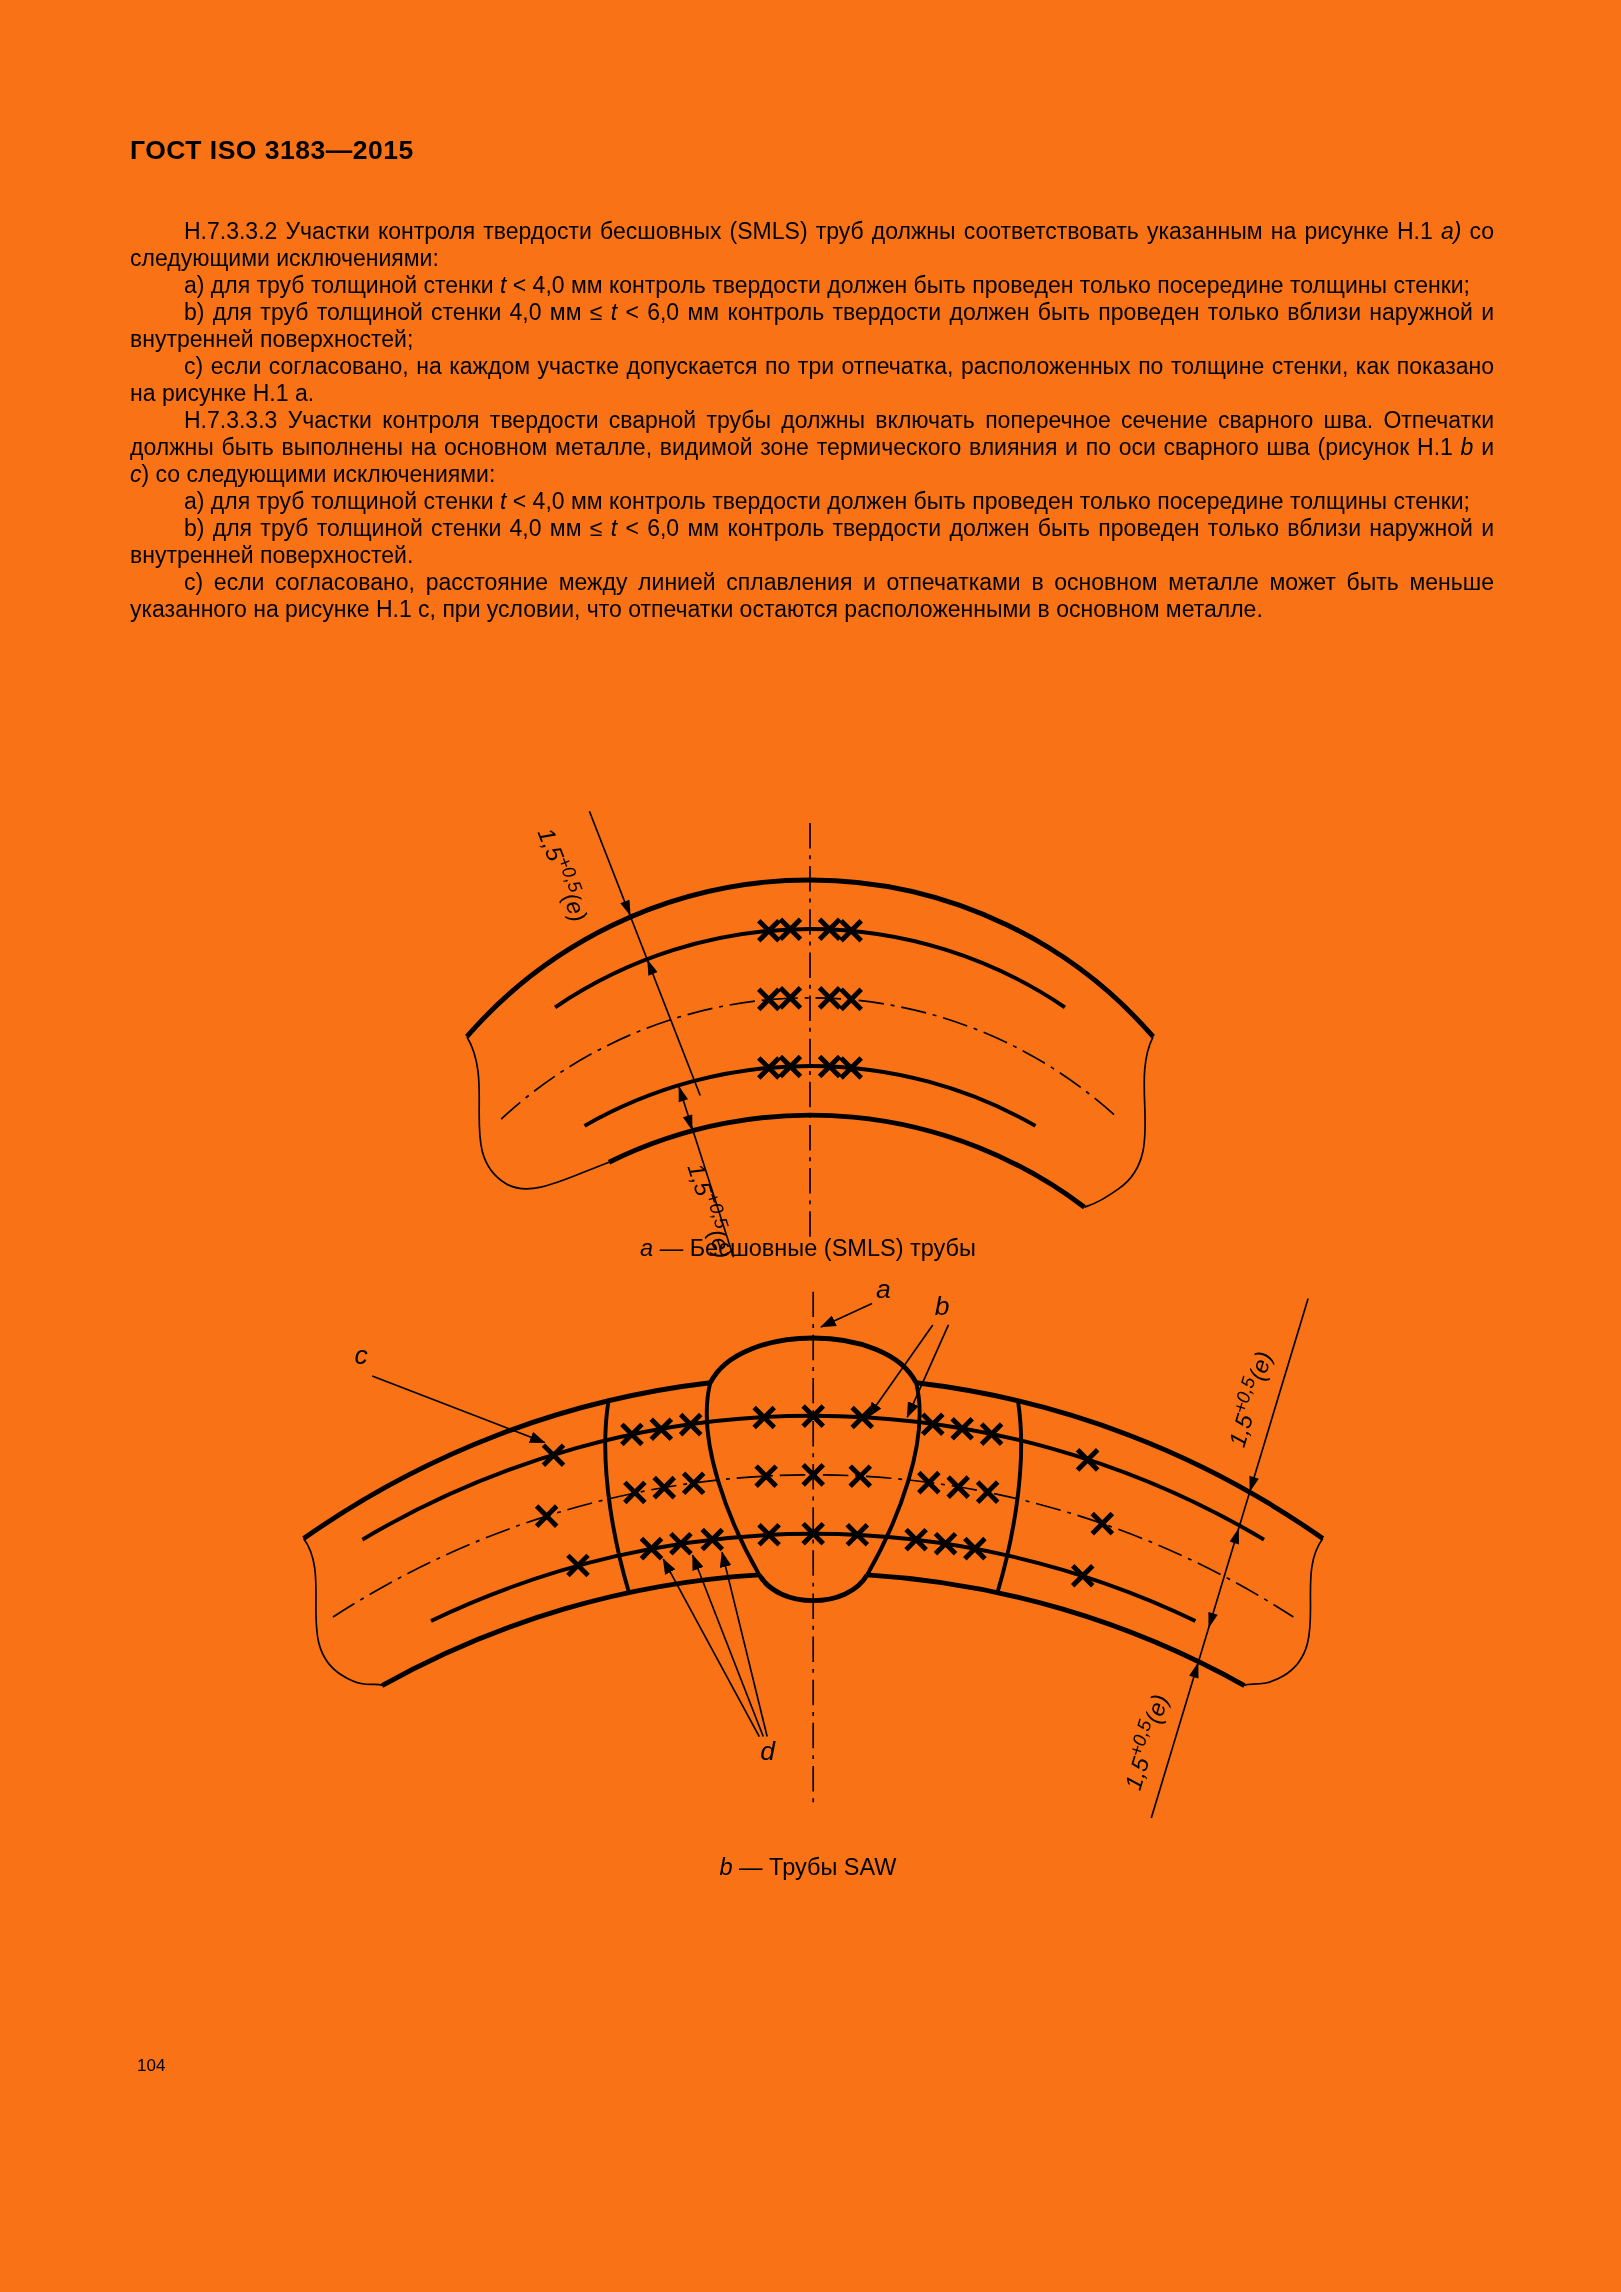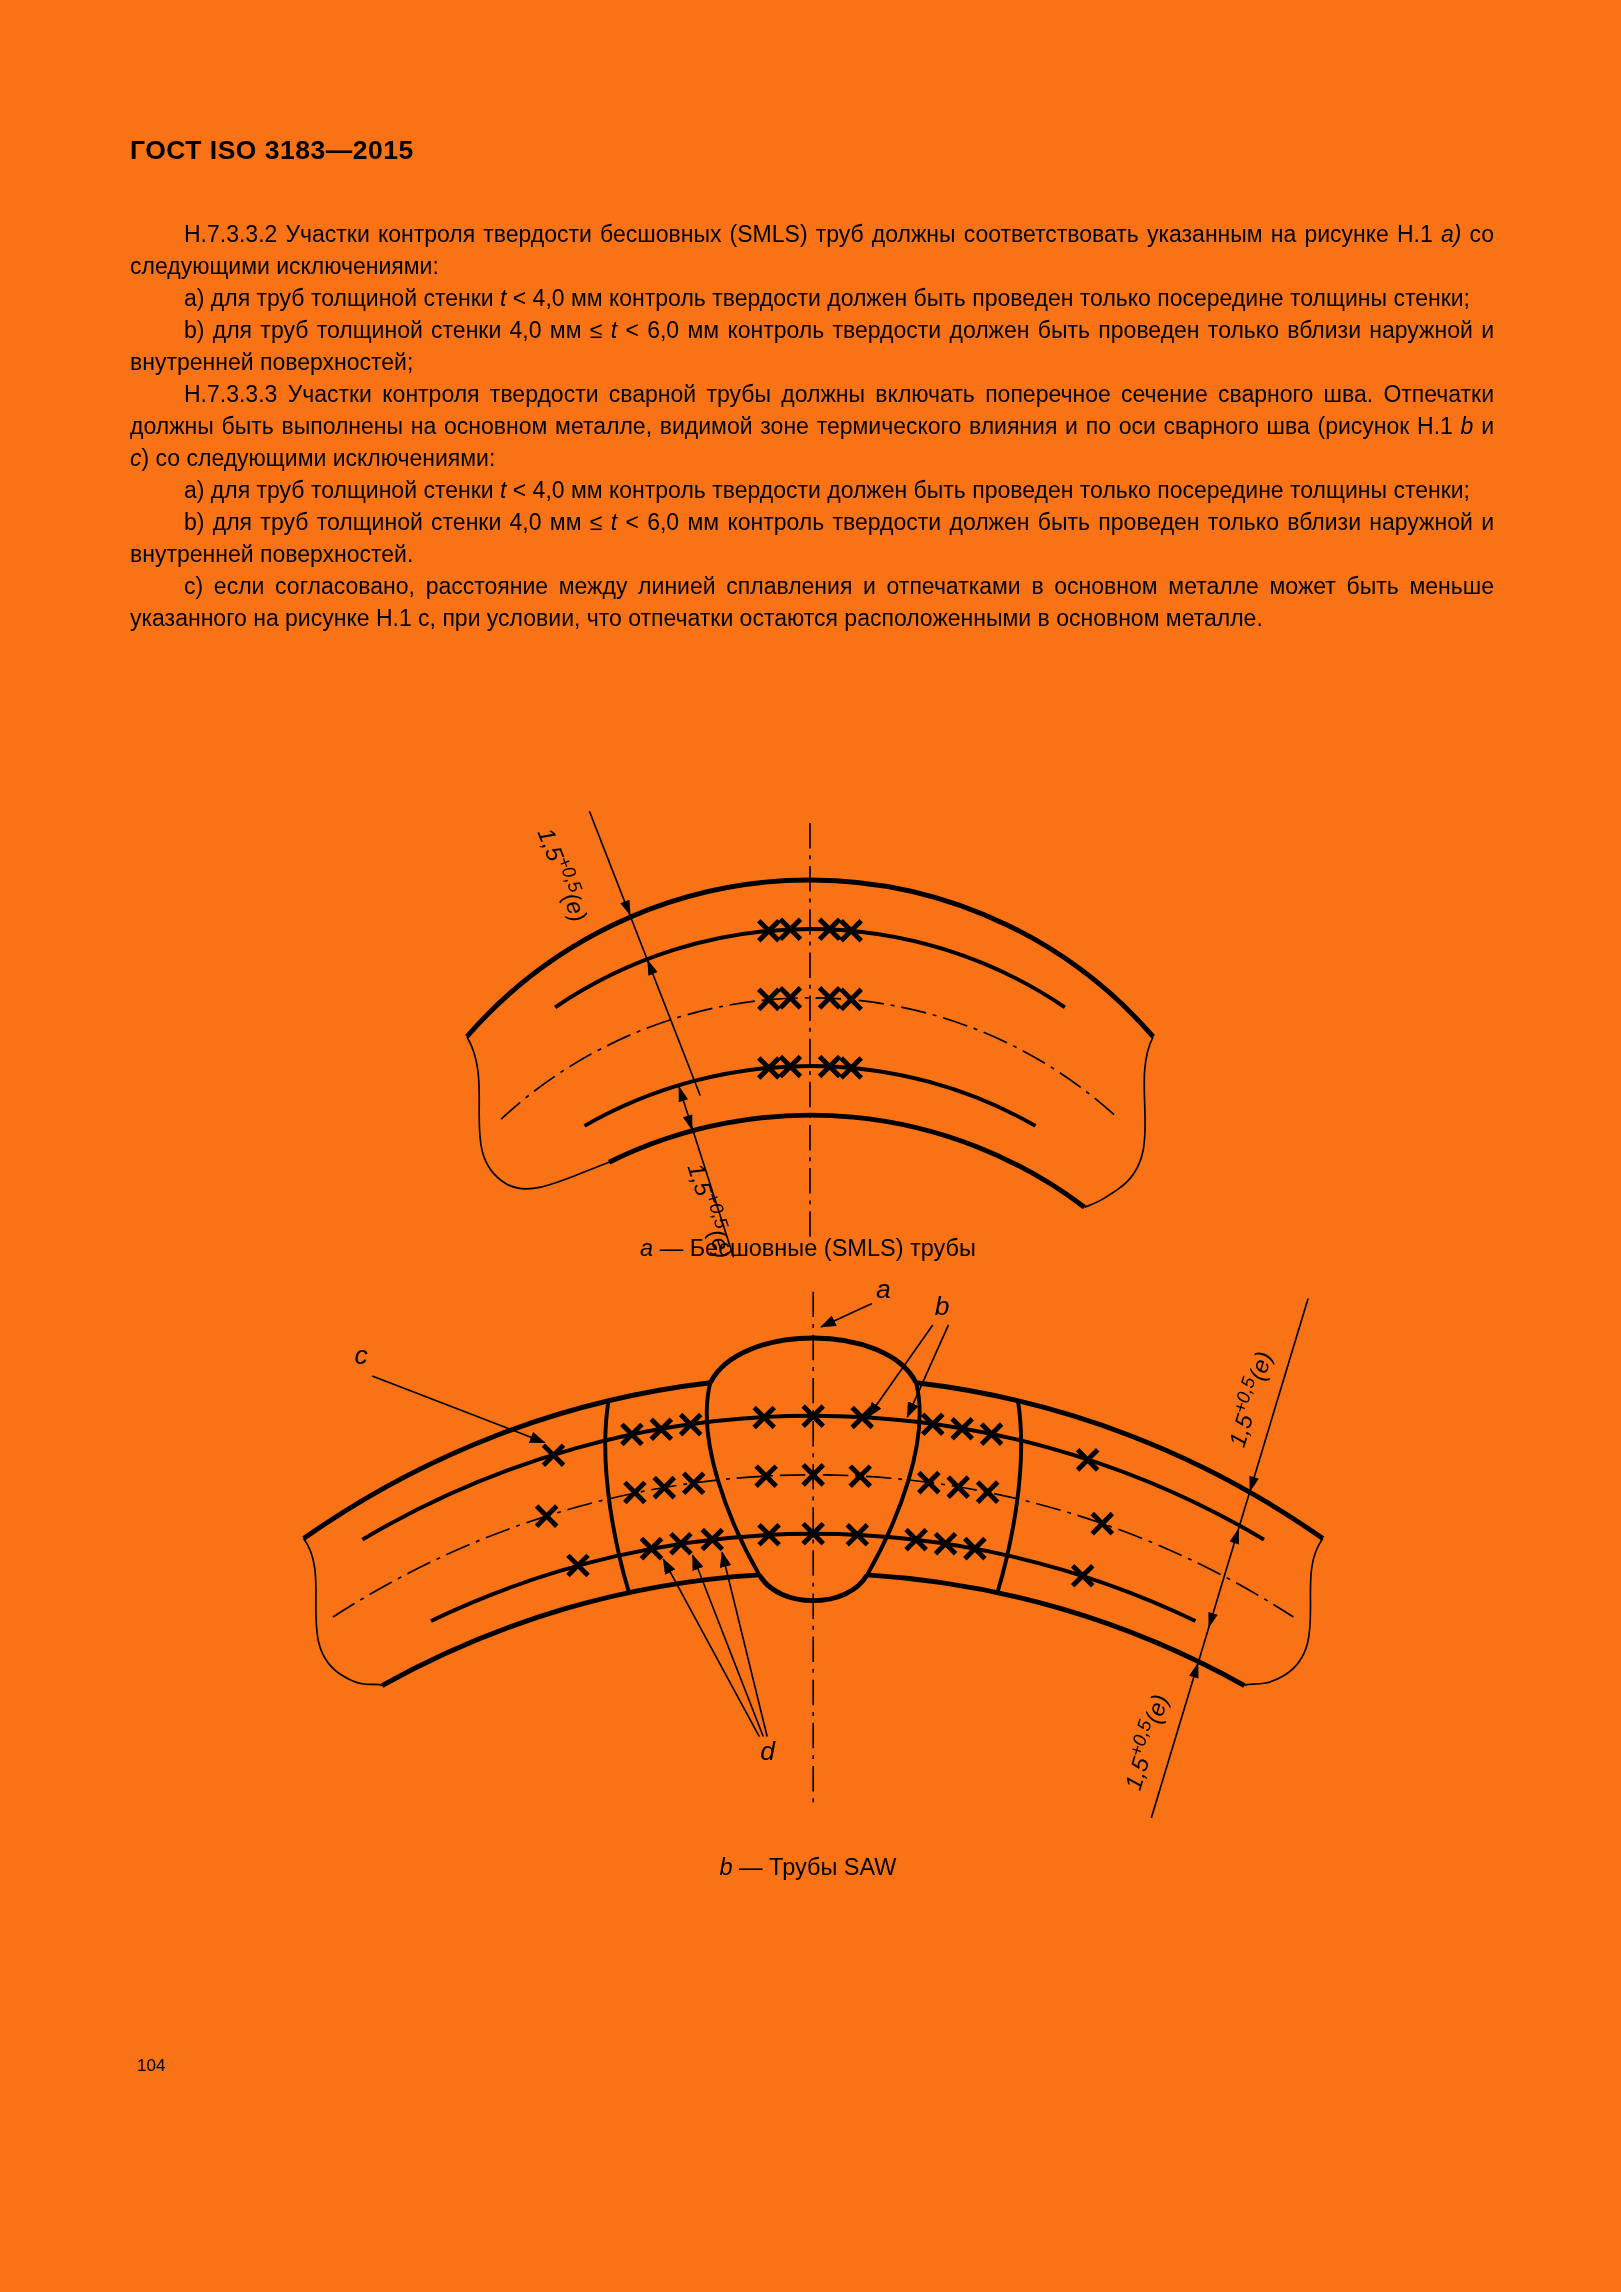--- a/index.html
+++ b/index.html
@@ -10,21 +10,21 @@
     font-family:"Liberation Sans", sans-serif;
     color:#000;
     overflow:hidden;
   }
   .doc-header{
     position:absolute;left:130px;top:135px;
     font-size:26.5px;font-weight:bold;letter-spacing:0.5px;
   }
   .body-text{
     position:absolute;left:130px;top:218px;width:1364px;
-    font-size:23px;line-height:32px;text-align:justify;
+    font-size:23px;line-height:27px;text-align:justify;
   }
   .body-text p{margin:0;text-indent:54px;}
   .it{font-style:italic;}
   .fig-caption{
     position:absolute;left:0;width:1616px;text-align:center;
     font-size:23.5px;
   }
   .page-number{
     position:absolute;left:137px;top:2056px;font-size:17px;
   }
@@ -42,20 +42,21 @@
 <body>
 
 <div class="page">
 
   <div class="doc-header">ГОСТ ISO 3183—2015</div>
 
   <div class="body-text">
     <p><span>Н.7.3.3.2 Участки контроля твердости бесшовных (SMLS) труб должны соответствовать указанным на рисунке Н.1 </span><span class="it">a)</span><span> со следующими исключениями:</span></p>
     <p><span>a) для труб толщиной стенки </span><span class="it">t</span><span> &lt; 4,0 мм контроль твердости должен быть проведен только посередине толщины стенки;</span></p>
     <p><span>b) для труб толщиной стенки 4,0 мм ≤ </span><span class="it">t</span><span> &lt; 6,0 мм контроль твердости должен быть проведен только вблизи наружной и внутренней поверхностей;</span></p>
+    <p><span>c) если согласовано, на каждом участке допускается по три отпечатка, расположенных по толщине стенки, как показано на рисунке Н.1 a.</span></p>
     <p><span>Н.7.3.3.3 Участки контроля твердости сварной трубы должны включать поперечное сечение сварного шва. Отпечатки должны быть выполнены на основном металле, видимой зоне термического влияния и по оси сварного шва (рисунок Н.1 </span><span class="it">b</span><span> и </span><span class="it">c</span><span>) со следующими исключениями:</span></p>
     <p><span>a) для труб толщиной стенки </span><span class="it">t</span><span> &lt; 4,0 мм контроль твердости должен быть проведен только посередине толщины стенки;</span></p>
     <p><span>b) для труб толщиной стенки 4,0 мм ≤ </span><span class="it">t</span><span> &lt; 6,0 мм контроль твердости должен быть проведен только вблизи наружной и внутренней поверхностей.</span></p>
     <p><span>c) если согласовано, расстояние между линией сплавления и отпечатками в основном металле может быть меньше указанного на рисунке Н.1 c, при условии, что отпечатки остаются расположенными в основном металле.</span></p>
   </div>
 
   <svg style="left:408px;top:772px;" width="804" height="549" viewBox="0 0 820 560">
     <defs>
       <g id="xmark">
         <path d="M-8.5,-8.5 L8.5,8.5 M-8.5,8.5 L8.5,-8.5" stroke="#000" stroke-width="5" stroke-linecap="square" fill="none"></path>

